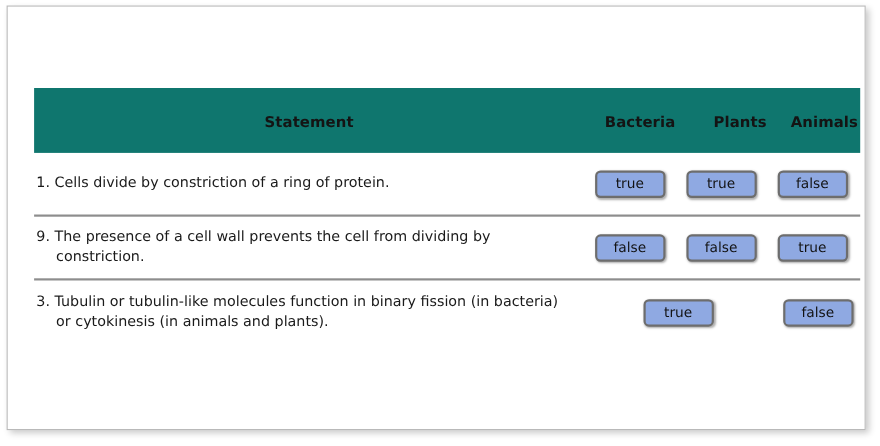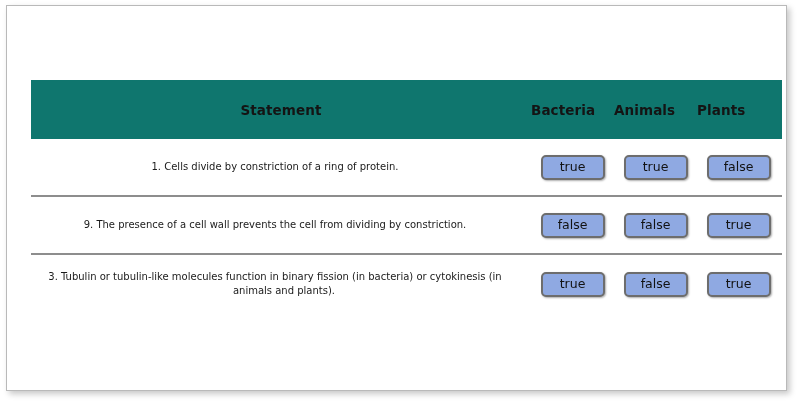--- a/index.html
+++ b/index.html
@@ -42,53 +42,53 @@
     align-items: center;
     background: #0f766e;
     height: 59px;
   }
   .col-statement {
     flex: 0 0 500px;
     text-align: center;
   }
   .col-choice {
     flex: 0 0 83px;
-    text-align: left;
+    text-align: right;
   }
   .head-label {
     font-size: 13.5px;
     font-weight: bold;
     color: #141414;
     letter-spacing: 0.1px;
   }
 
   
   .table-row {
     display: flex;
     align-items: center;
     min-height: 58px;
     border-bottom: 2px solid #8d8d8d;
     box-sizing: border-box;
   }
   .table-row.last {
     border-bottom: none;
+    gap: 44px;
   }
   .row-statement {
     flex: 0 0 500px;
     padding: 10px 14px 10px 2px;
     box-sizing: border-box;
   }
   .statement-text {
-    font-size: 10px;
+    font-size: 13px;
     color: #1a1a1a;
     line-height: 1.38;
     display: block;
     padding-left: 18px;
     text-indent: -18px;
-    text-align: center;
   }
   .row-choice {
     flex: 0 0 83px;
     display: flex;
     justify-content: center;
     align-items: center;
   }
 
   
   .answer-btn {
@@ -118,24 +118,24 @@
   <div class="quiz-table">
 
     <div class="table-head">
       <div class="col-statement">
         <span class="head-label">Statement</span>
       </div>
       <div class="col-choice">
         <span class="head-label">Bacteria</span>
       </div>
       <div class="col-choice">
-        <span class="head-label">Animals</span>
+        <span class="head-label">Plants</span>
       </div>
       <div class="col-choice">
-        <span class="head-label">Plants</span>
+        <span class="head-label">Animals</span>
       </div>
     </div>
 
     <div class="table-row">
       <div class="row-statement">
         <span class="statement-text">1. Cells divide by constriction of a ring of protein.</span>
       </div>
       <div class="row-choice">
         <button class="answer-btn">true</button>
       </div>

